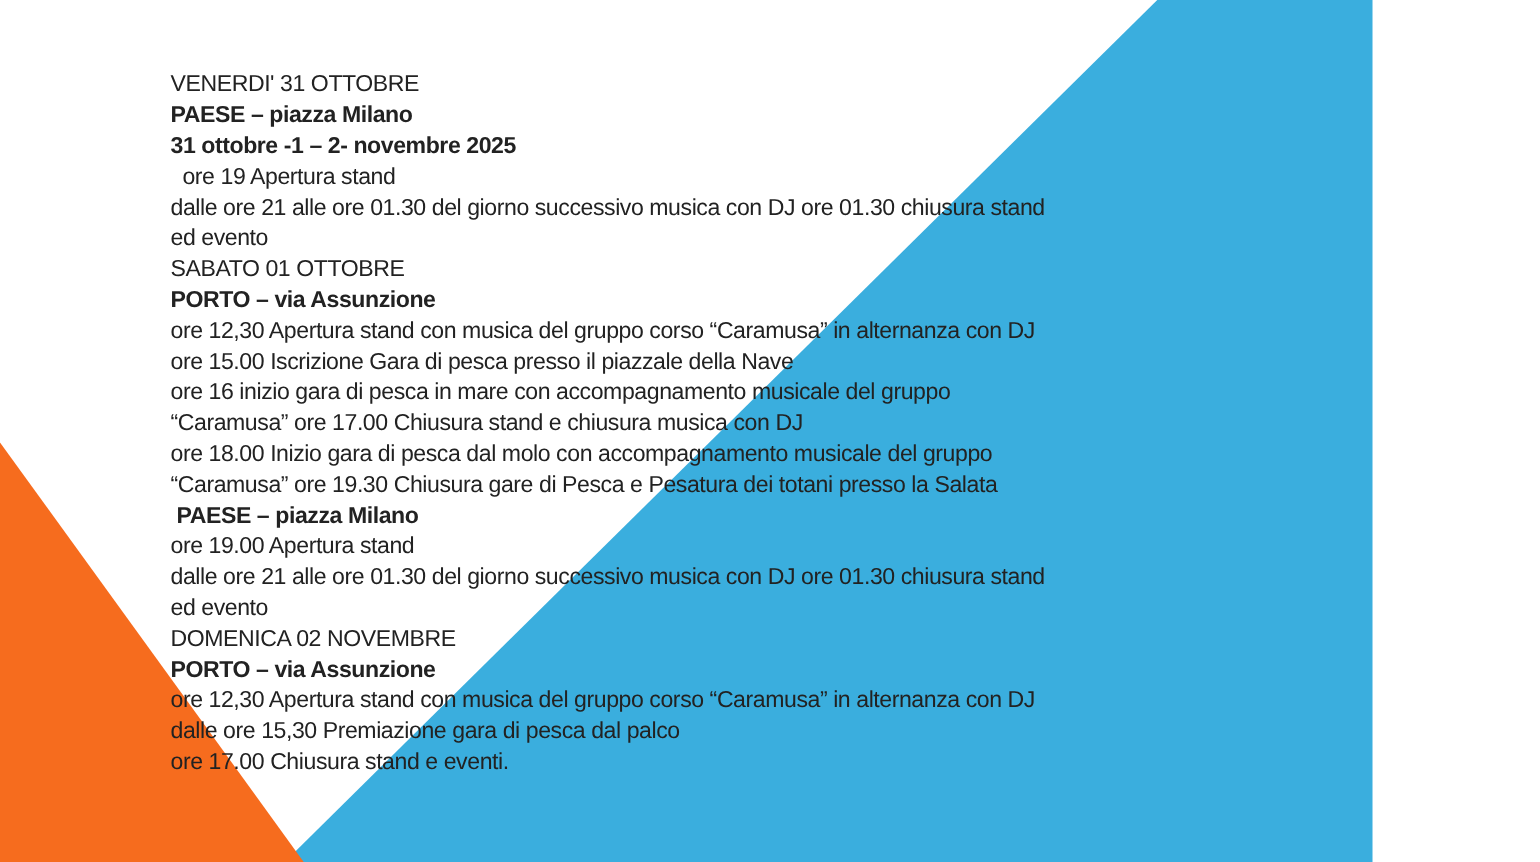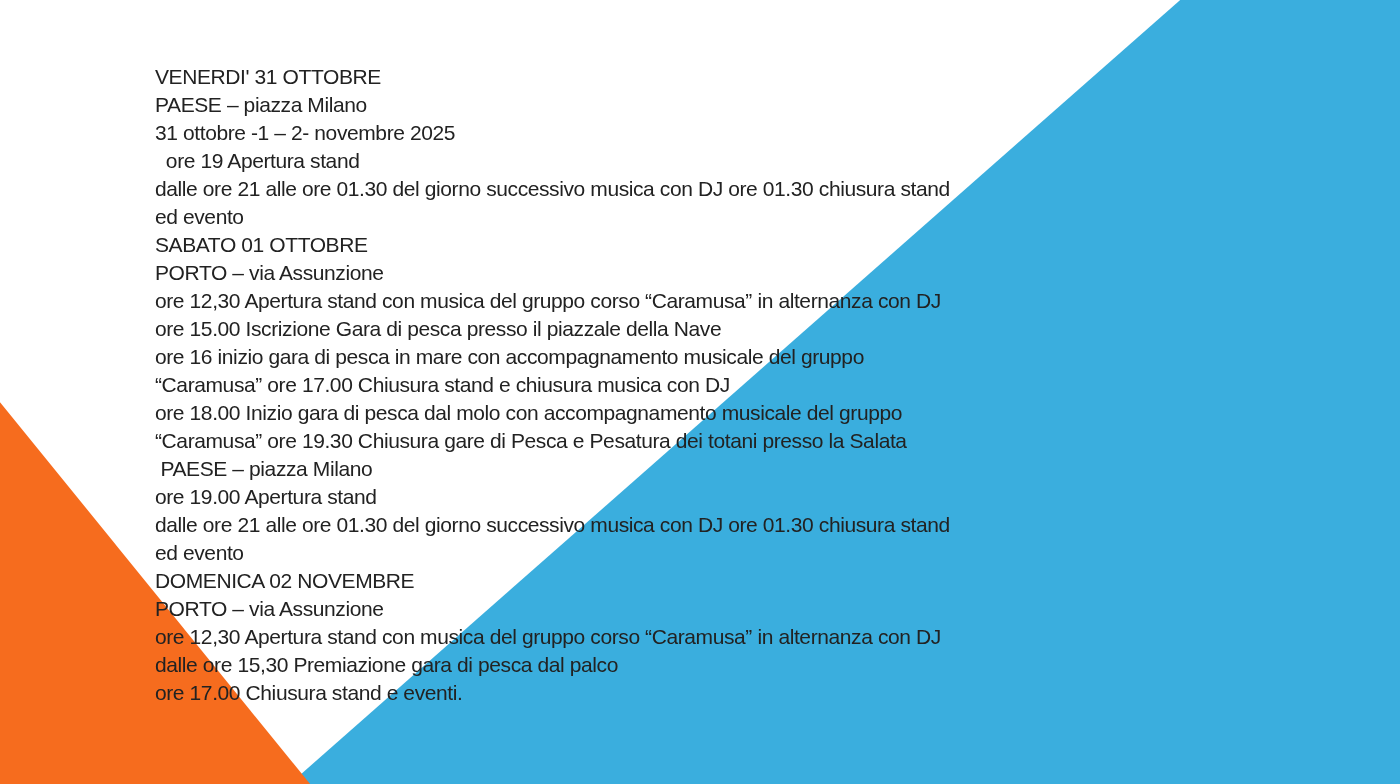--- a/index.html
+++ b/index.html
@@ -11,21 +11,21 @@
   * { margin: 0; padding: 0; box-sizing: border-box; }
   html, body {
     width: 1400px;
     height: 784px;
     overflow: hidden;
     background: var(--bg);
     font-family: "Liberation Sans", sans-serif;
   }
   .stage {
     position: relative;
-    width: 1400px;
+    width: 1248px;
     height: 784px;
     background: var(--bg);
     overflow: hidden;
   }
   .shape {
     position: absolute;
     inset: 0;
   }
   .shape-blue {
     background: var(--blue);
@@ -42,21 +42,21 @@
     left: 155px;
     top: 63px;
     z-index: 3;
     color: var(--text);
     font-size: 21px;
     line-height: 28px;
     letter-spacing: -0.4px;
     white-space: pre;
   }
   .program .line { height: 28px; }
-  .program .line.bold { font-weight: normal; }
+  .program .line.bold { font-weight: bold; }
 </style>
 </head>
 <body>
 
 <div class="stage">
   <div class="shape shape-blue"></div>
   <div class="shape shape-orange"></div>
   <div class="program"><div class="line">VENERDI' 31 OTTOBRE</div><div class="line bold">PAESE – piazza Milano</div><div class="line bold">31 ottobre -1 – 2- novembre 2025</div><div class="line">  ore 19 Apertura stand</div><div class="line">dalle ore 21 alle ore 01.30 del giorno successivo musica con DJ ore 01.30 chiusura stand</div><div class="line">ed evento</div><div class="line">SABATO 01 OTTOBRE</div><div class="line bold">PORTO – via Assunzione</div><div class="line">ore 12,30 Apertura stand con musica del gruppo corso “Caramusa” in alternanza con DJ</div><div class="line">ore 15.00 Iscrizione Gara di pesca presso il piazzale della Nave</div><div class="line">ore 16 inizio gara di pesca in mare con accompagnamento musicale del gruppo</div><div class="line">“Caramusa” ore 17.00 Chiusura stand e chiusura musica con DJ</div><div class="line">ore 18.00 Inizio gara di pesca dal molo con accompagnamento musicale del gruppo</div><div class="line">“Caramusa” ore 19.30 Chiusura gare di Pesca e Pesatura dei totani presso la Salata</div><div class="line bold"> PAESE – piazza Milano</div><div class="line">ore 19.00 Apertura stand</div><div class="line">dalle ore 21 alle ore 01.30 del giorno successivo musica con DJ ore 01.30 chiusura stand</div><div class="line">ed evento</div><div class="line">DOMENICA 02 NOVEMBRE</div><div class="line bold">PORTO – via Assunzione</div><div class="line">ore 12,30 Apertura stand con musica del gruppo corso “Caramusa” in alternanza con DJ</div><div class="line">dalle ore 15,30 Premiazione gara di pesca dal palco</div><div class="line">ore 17.00 Chiusura stand e eventi.</div></div>
 </div>
 

